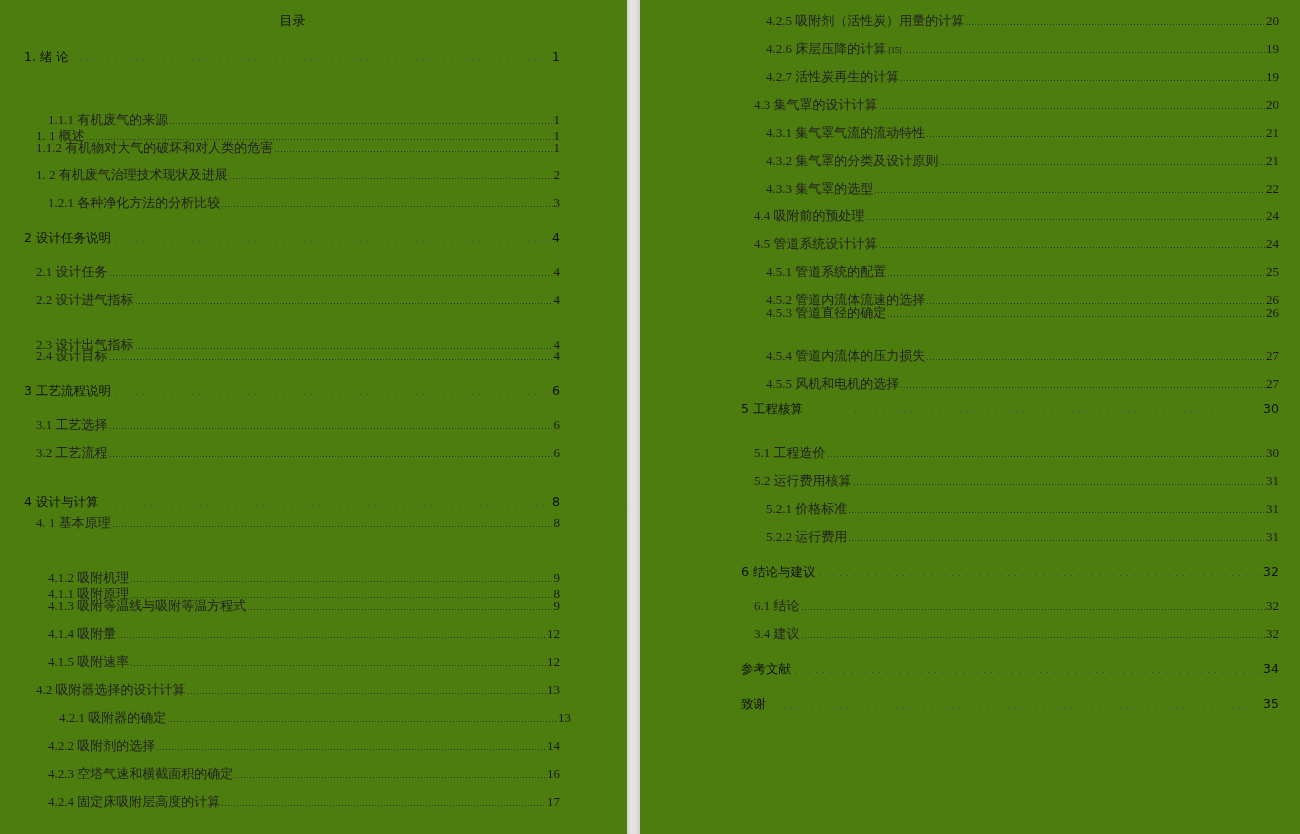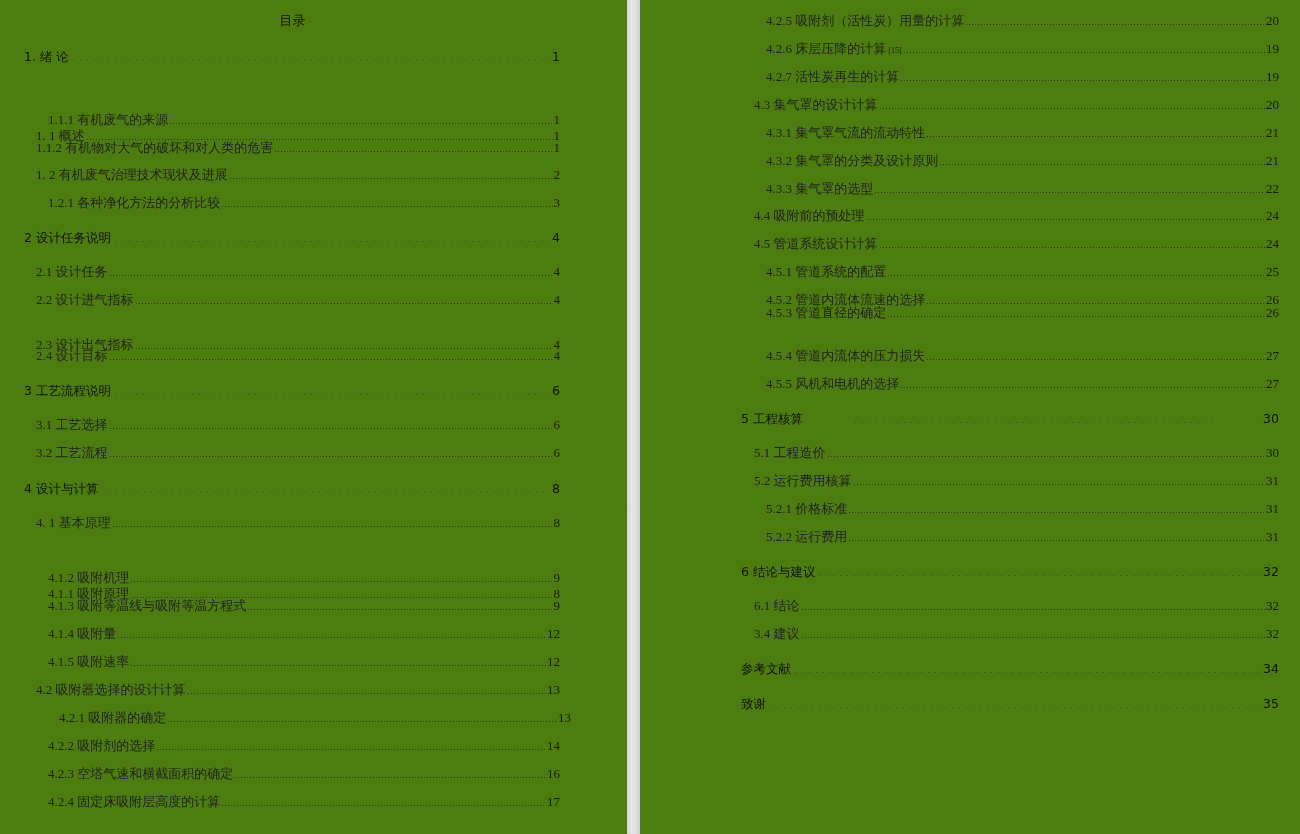--- a/index.html
+++ b/index.html
@@ -161,21 +161,21 @@
       <div class="toc-entry section" style="left: 36px; top: 416px; width: 524px;">
         <span class="label">3.1 工艺选择</span>
         <span class="leader"></span>
         <span class="page-num">6</span>
       </div>
       <div class="toc-entry section" style="left: 36px; top: 444px; width: 524px;">
         <span class="label">3.2 工艺流程</span>
         <span class="leader"></span>
         <span class="page-num">6</span>
       </div>
-      <div class="toc-entry chapter" style="left: 24px; top: 480px; width: 536px; gap: 7px;">
+      <div class="toc-entry chapter" style="left: 24px; top: 493px; width: 536px; gap: 7px;">
         <span class="label">4  设计与计算</span>
         <span class="leader"></span>
         <span class="page-num">8</span>
       </div>
       <div class="toc-entry section" style="left: 36px; top: 514px; width: 524px;">
         <span class="label">4. 1  基本原理</span>
         <span class="leader"></span>
         <span class="page-num">8</span>
       </div>
       <div class="toc-entry subsection" style="left: 48px; top: 541px; width: 512px; margin-top: 44px;">
@@ -299,21 +299,21 @@
       <div class="toc-entry subsection" style="left: 126px; top: 347px; width: 513px;">
         <span class="label">4.5.4 管道内流体的压力损失</span>
         <span class="leader"></span>
         <span class="page-num">27</span>
       </div>
       <div class="toc-entry subsection" style="left: 126px; top: 375px; width: 513px;">
         <span class="label">4.5.5 风机和电机的选择</span>
         <span class="leader"></span>
         <span class="page-num">27</span>
       </div>
-      <div class="toc-entry chapter" style="left: 101px; top: 410px; width: 538px; gap: 48px;">
+      <div class="toc-entry chapter" style="left: 101px; top: 400px; width: 538px; gap: 48px;">
         <span class="label">5  工程核算</span>
         <span class="leader"></span>
         <span class="page-num">30</span>
       </div>
       <div class="toc-entry section" style="left: 114px; top: 444px; width: 525px;">
         <span class="label">5.1 工程造价</span>
         <span class="leader"></span>
         <span class="page-num">30</span>
       </div>
       <div class="toc-entry section" style="left: 114px; top: 472px; width: 525px;">

